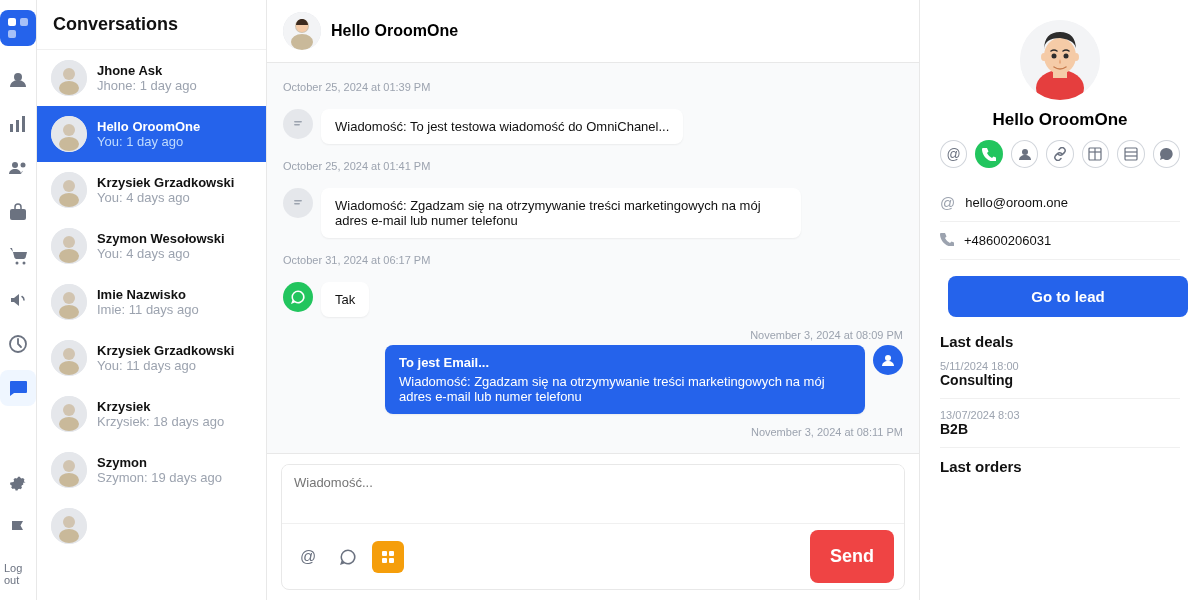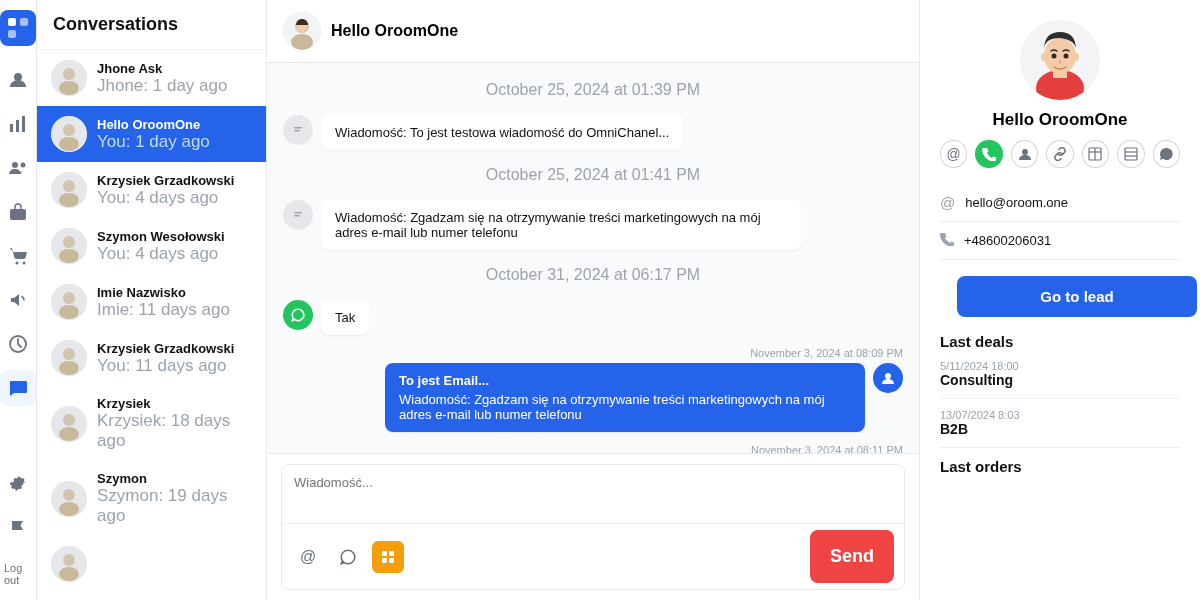--- a/index.html
+++ b/index.html
@@ -70,21 +70,21 @@
       width: 36px; height: 36px;
       border-radius: 50%;
       overflow: hidden;
       flex-shrink: 0;
       background: #e5e7eb;
       display: flex; align-items: center; justify-content: center;
     }
     .conv-avatar svg { width: 36px; height: 36px; }
     .conv-info { flex: 1; min-width: 0; }
     .conv-name { font-size: 13px; font-weight: 600; color: #111; white-space: nowrap; overflow: hidden; text-overflow: ellipsis; }
-    .conv-sub { font-size: 17px; color: #9ca3af; }
+    .conv-sub { font-size: 13px; color: #9ca3af; }
 
     
     .chat-area {
       flex: 1;
       display: flex;
       flex-direction: column;
       border-right: 1px solid #e8e8e8;
       min-width: 0;
     }
     .chat-header {
@@ -104,21 +104,21 @@
     .chat-title { font-size: 16px; font-weight: 600; }
     .chat-messages {
       flex: 1;
       overflow-y: auto;
       padding: 14px 16px;
       display: flex;
       flex-direction: column;
       gap: 12px;
       background: #f9fafb;
     }
-    .msg-timestamp { font-size: 16px; color: #9ca3af; text-align: center; margin: 4px 0; }
+    .msg-timestamp { font-size: 11px; color: #9ca3af; text-align: left; margin: 4px 0; }
     .msg-row { display: flex; align-items: flex-start; gap: 8px; }
     .msg-icon {
       width: 30px; height: 30px;
       border-radius: 50%;
       background: #e5e7eb;
       display: flex; align-items: center; justify-content: center;
       color: #6b7280; font-size: 14px;
       flex-shrink: 0;
     }
     .msg-icon.green { background: #22c55e; color: white; }
@@ -263,21 +263,21 @@
     .rp-go-lead {
       width: 100%;
       background: #2563eb;
       color: white;
       border: none;
       border-radius: 8px;
       padding: 12px;
       font-size: 15px;
       font-weight: 600;
       cursor: pointer;
-      margin: 16px 17px;
+      margin: 16px 8px;
     }
     .rp-section-title {
       font-size: 15px;
       font-weight: 600;
       margin-bottom: 10px;
       color: #111;
     }
     .rp-deal {
       margin-bottom: 10px;
       padding-bottom: 10px;

